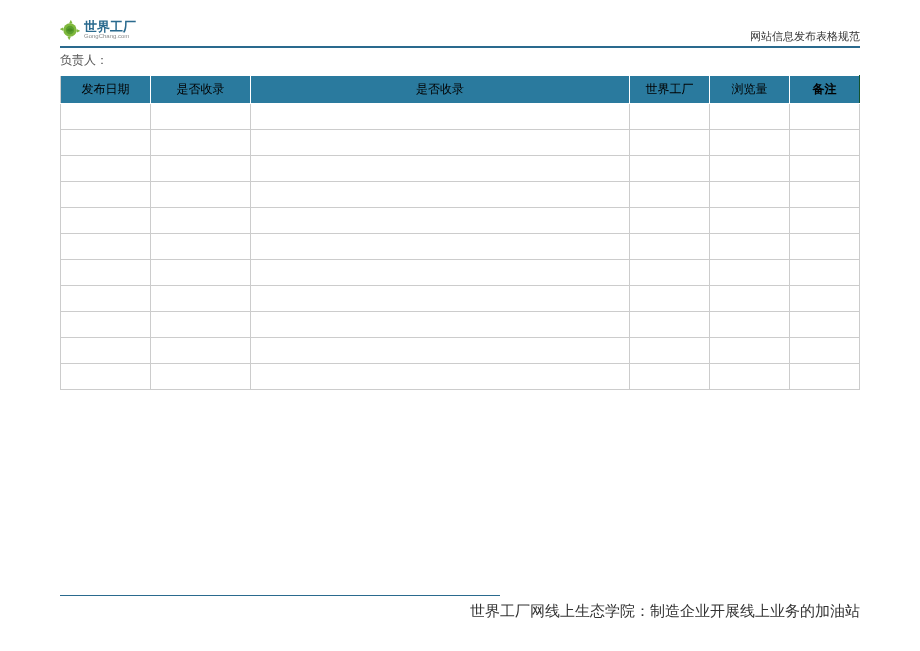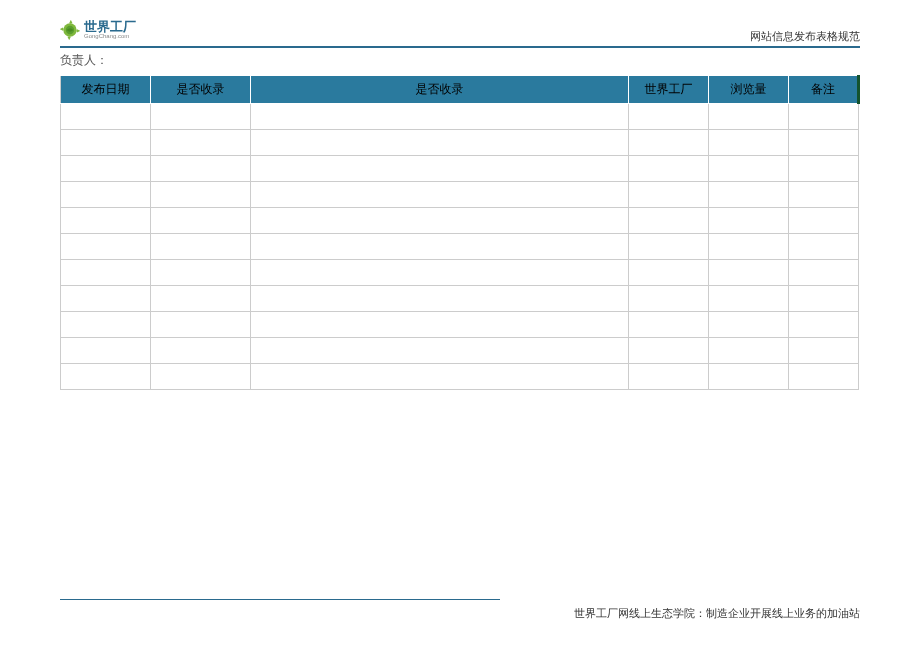--- a/index.html
+++ b/index.html
@@ -70,21 +70,21 @@
     thead th {
       background: #2a7a9e;
       color: #000000;
       font-size: 12px;
       font-weight: normal;
       padding: 5px 4px;
       border: 1px solid #fff;
       text-align: center;
     }
     thead th:first-child { border-left: 1px solid #ccc; }
-    thead th:last-child { border-right: 3px solid #14532d; }
+    thead th:last-child { border-right: 1px solid #14532d; font-weight: bold; }
     tbody td {
       border: 1px solid #ccc;
       height: 26px;
       font-size: 12px;
       padding: 0 4px;
     }
     .col-date { width: 90px; }
     .col-site { width: 100px; }
     .col-title { width: auto; }
     .col-indexed { width: 80px; }
@@ -96,21 +96,21 @@
       left: 60px;
       right: 60px;
     }
     .footer-line {
       border-top: 1px solid #2a6a8e;
       margin-bottom: 6px;
       width: 55%;
     }
     .footer-text {
       text-align: right;
-      font-size: 11px;
+      font-size: 15px;
       color: #333;
     }
   </style>
 </head>
 <body>
 
 <div class="page">
   <div class="header-row">
     <div class="logo">
       <span class="logo-icon">

